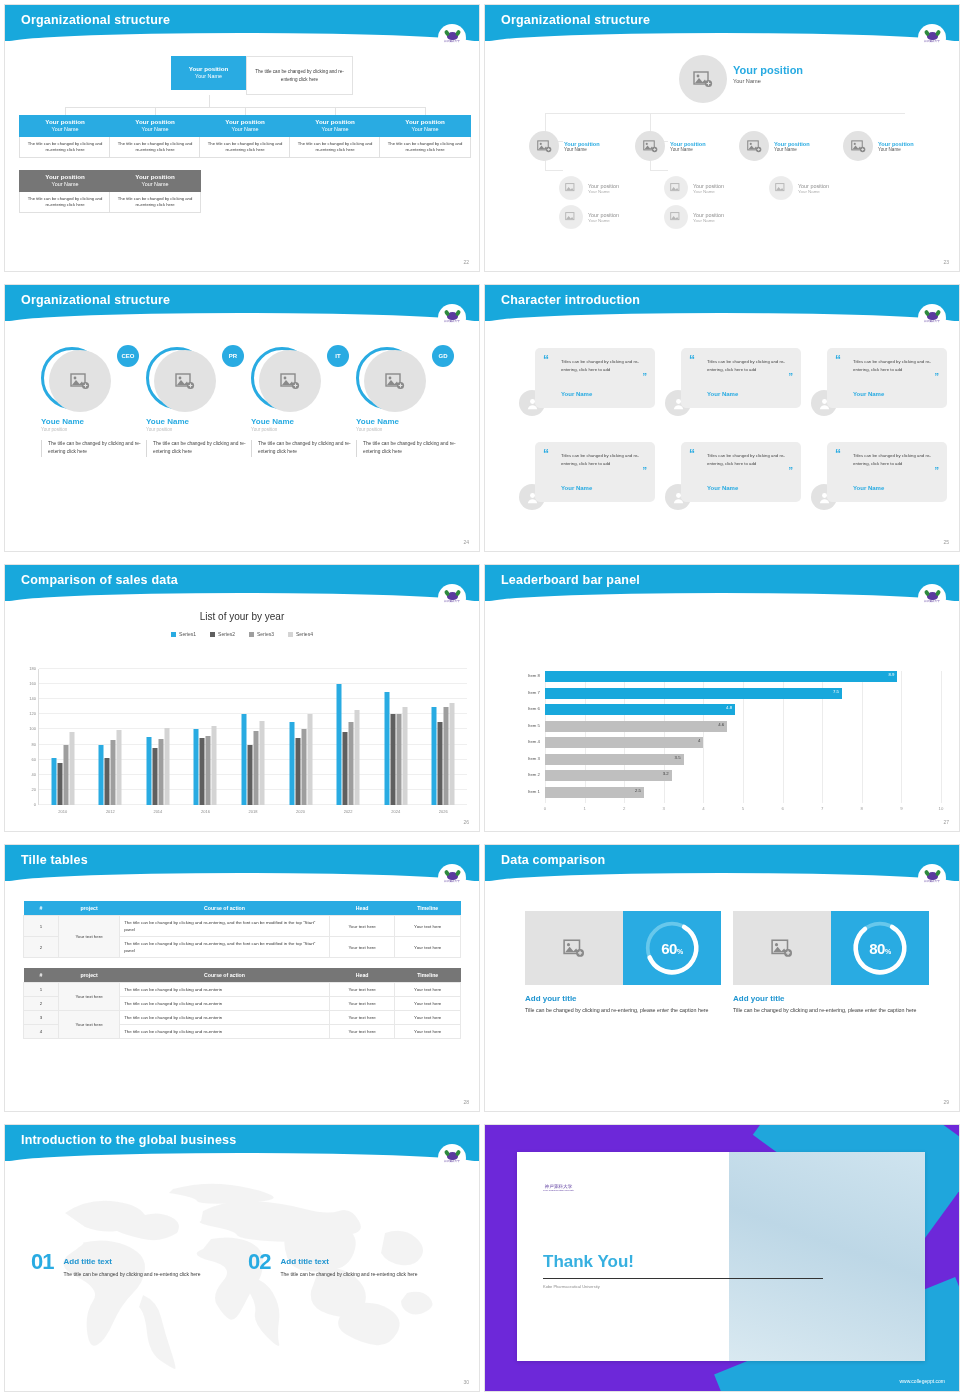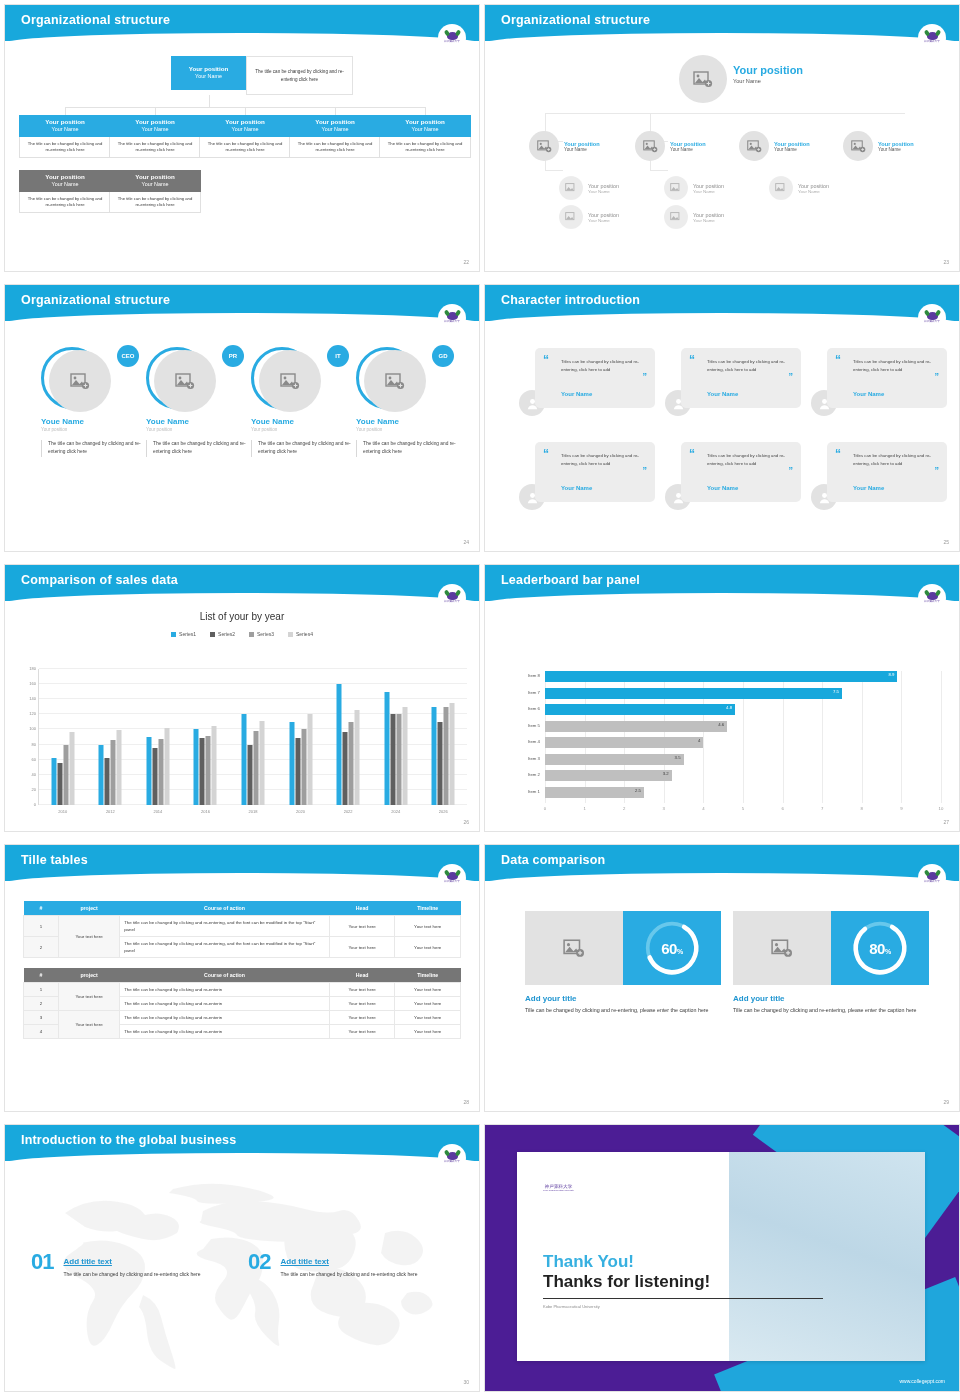--- a/index.html
+++ b/index.html
@@ -104,25 +104,25 @@
      align-items:center; justify-content:center; vertical-align:top; }
   .ddon { width:98px; height:74px; background:#29abe2; display:inline-flex;
      align-items:center; justify-content:center; vertical-align:top; position:relative; }
   .dtitle { color:#2196d1; font-size:8px; font-weight:bold; margin-top:9px; }
   .ddesc { color:#3a3a3a; font-size:5.3px; line-height:1.8; margin-top:3px; }
   .pct { position:absolute; color:#fff; font-size:15px; font-weight:bold; letter-spacing:-.5px; }
   .pct i { font-size:7px; font-style:normal; }
 
   
   .num { color:#29abe2; font-size:22px; font-weight:bold; letter-spacing:-1px;text-align:right; }
-  .addt { color:#2196d1; font-size:8px; font-weight:bold;text-decoration:underline; }
+  .addt { color:#2196d1; font-size:8px; font-weight:bold; }
   .addd { color:#3a3a3a; font-size:5px; line-height:1.9; margin-top:4px; }
 
   
-  .ty { position:absolute; inset:0; background:#4c1d95; }
+  .ty { position:absolute; inset:0; background:#6d28d9; }
   .ty .cornerwrap{position:absolute;inset:0;overflow:hidden;}
   .ty .ctop{position:absolute;right:-10px;top:-40px;width:200px;height:120px;background:#1fa6dc;transform:rotate(36deg);}
   .ty .cbot{position:absolute;right:-30px;bottom:-60px;width:260px;height:130px;background:#1fa6dc;transform:rotate(-22deg);}
   .tycard { position:absolute; left:32px; top:27px; right:34px; bottom:30px; background:#fff;
      box-shadow:0 1px 4px rgba(0,0,0,.15); overflow:hidden; }
   .tyimg { position:absolute; right:0; top:0; bottom:0; width:48%;
      background:linear-gradient(200deg,#cfe4ef 0%,#bdd7e6 45%,#d9e9f1 100%); }
   .ty1 { color:#37b0e0; font-size:17px; font-weight:bold; }
   .ty2 { color:#222; font-size:17px; font-weight:bold; }
   .tyline { height:1px; background:#333; margin:6px 0 5px; }
@@ -982,21 +982,20 @@
       </div>
       <div class="tycard">
         <div class="tyimg"></div>
         <div style="position:absolute;left:26px;top:18px;display:flex;flex-direction:column;align-items:center;">
           <span class="petal" style="width:16px;height:12px;"></span>
           <span style="font-size:4.6px;color:#5b3a9e;margin-top:2px;">神戸薬科大学</span>
           <span style="font-size:2.2px;color:#5b3a9e;">Kobe Pharmaceutical University</span>
         </div>
         <div style="position:absolute;left:26px;top:100px;width:280px;z-index:3;">
           <div class="ty1">Thank You!</div>
-          <div class="ty2">Thanks for listening!</div>
           <div class="tyline"></div>
           <div class="tysub">Kobe Pharmaceutical University</div>
         </div>
       </div>
       <div class="tyurl">www.collegeppt.com</div>
     </div>
   </div>
 
 </div>
 

